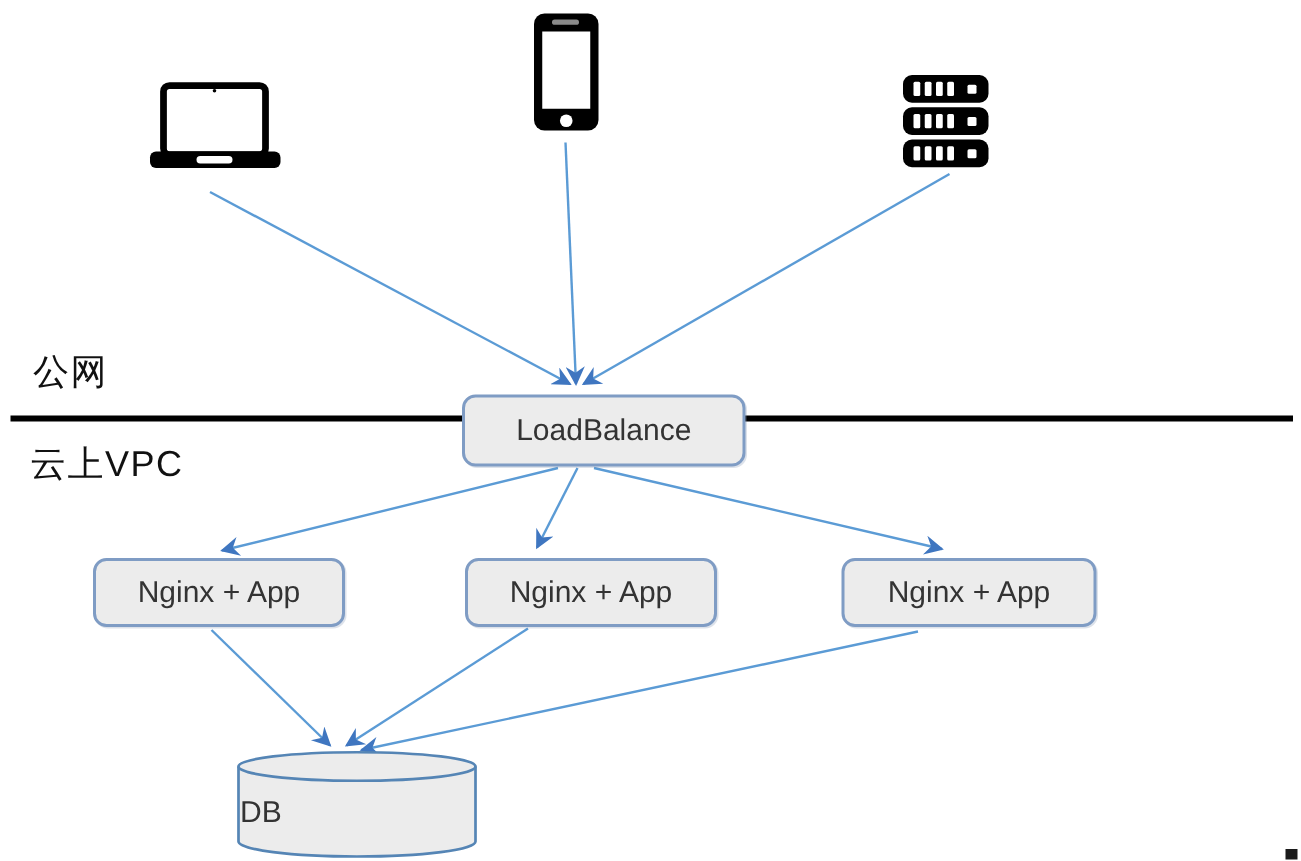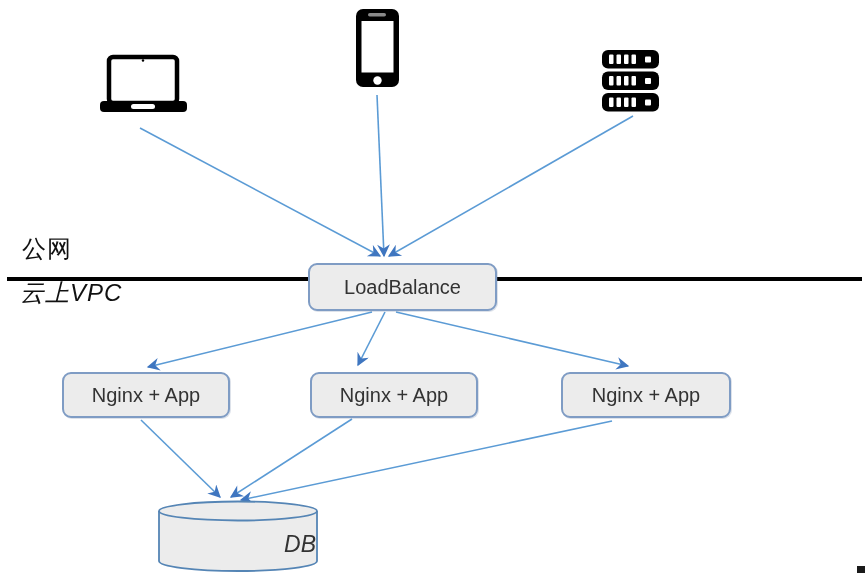--- a/index.html
+++ b/index.html
@@ -6,33 +6,33 @@
   body{background:#ffffff;font-family:"Liberation Sans","DejaVu Sans",sans-serif;}
   .canvas{position:relative;width:867px;height:574px;background:#fff;overflow:hidden;}
 
   .svg-layer{position:absolute;left:0;top:0;width:867px;height:574px;z-index:2;}
 
   .divider{position:absolute;left:7px;top:277px;width:855px;height:4px;background:#000;z-index:1;}
 
   .zone-label{position:absolute;color:#111;font-size:24px;line-height:1.1;z-index:3;
               letter-spacing:1px;}
   .zone-public{left:22px;top:236px;}
-  .zone-vpc{left:20px;top:280px;font-style:italic;}
+  .zone-vpc{left:20px;top:297px;}
 
   .node-box{position:absolute;background:#ececec;border:2px solid #7f9cc4;border-radius:9px;
             display:flex;align-items:center;justify-content:center;color:#333;
             font-size:20px;z-index:4;box-sizing:border-box;
             box-shadow:1px 1px 0 rgba(120,140,170,0.25);}
   .node-lb{left:291px;top:263px;width:189px;height:48px;margin-left:17px;}
   .node-app1{left:62px;top:372px;width:168px;height:46px;}
   .node-app2{left:310px;top:372px;width:168px;height:46px;}
   .node-app3{left:561px;top:372px;width:170px;height:46px;}
 
-  .db-label{position:absolute;left:160px;top:531px;width:156px;text-align:right;
-            color:#333;font-size:23px;z-index:4;font-style:italic;}
+  .db-label{position:absolute;left:160px;top:531px;width:156px;text-align:left;
+            color:#333;font-size:20px;z-index:4;}
 
   .watermark{position:absolute;right:8px;top:533px;z-index:5;font-size:26px;letter-spacing:1px;
              color:#f5f4f3;text-shadow:1px 1px 1px #ffffff,-1px -1px 1px #e2e0de,1px -1px 1px #eceae8;}
 
   .corner-artifact{position:absolute;left:857px;top:566px;width:8px;height:7px;background:#1a1a1a;z-index:6;}
 </style>
 </head>
 <body>
 
 <div class="canvas">

